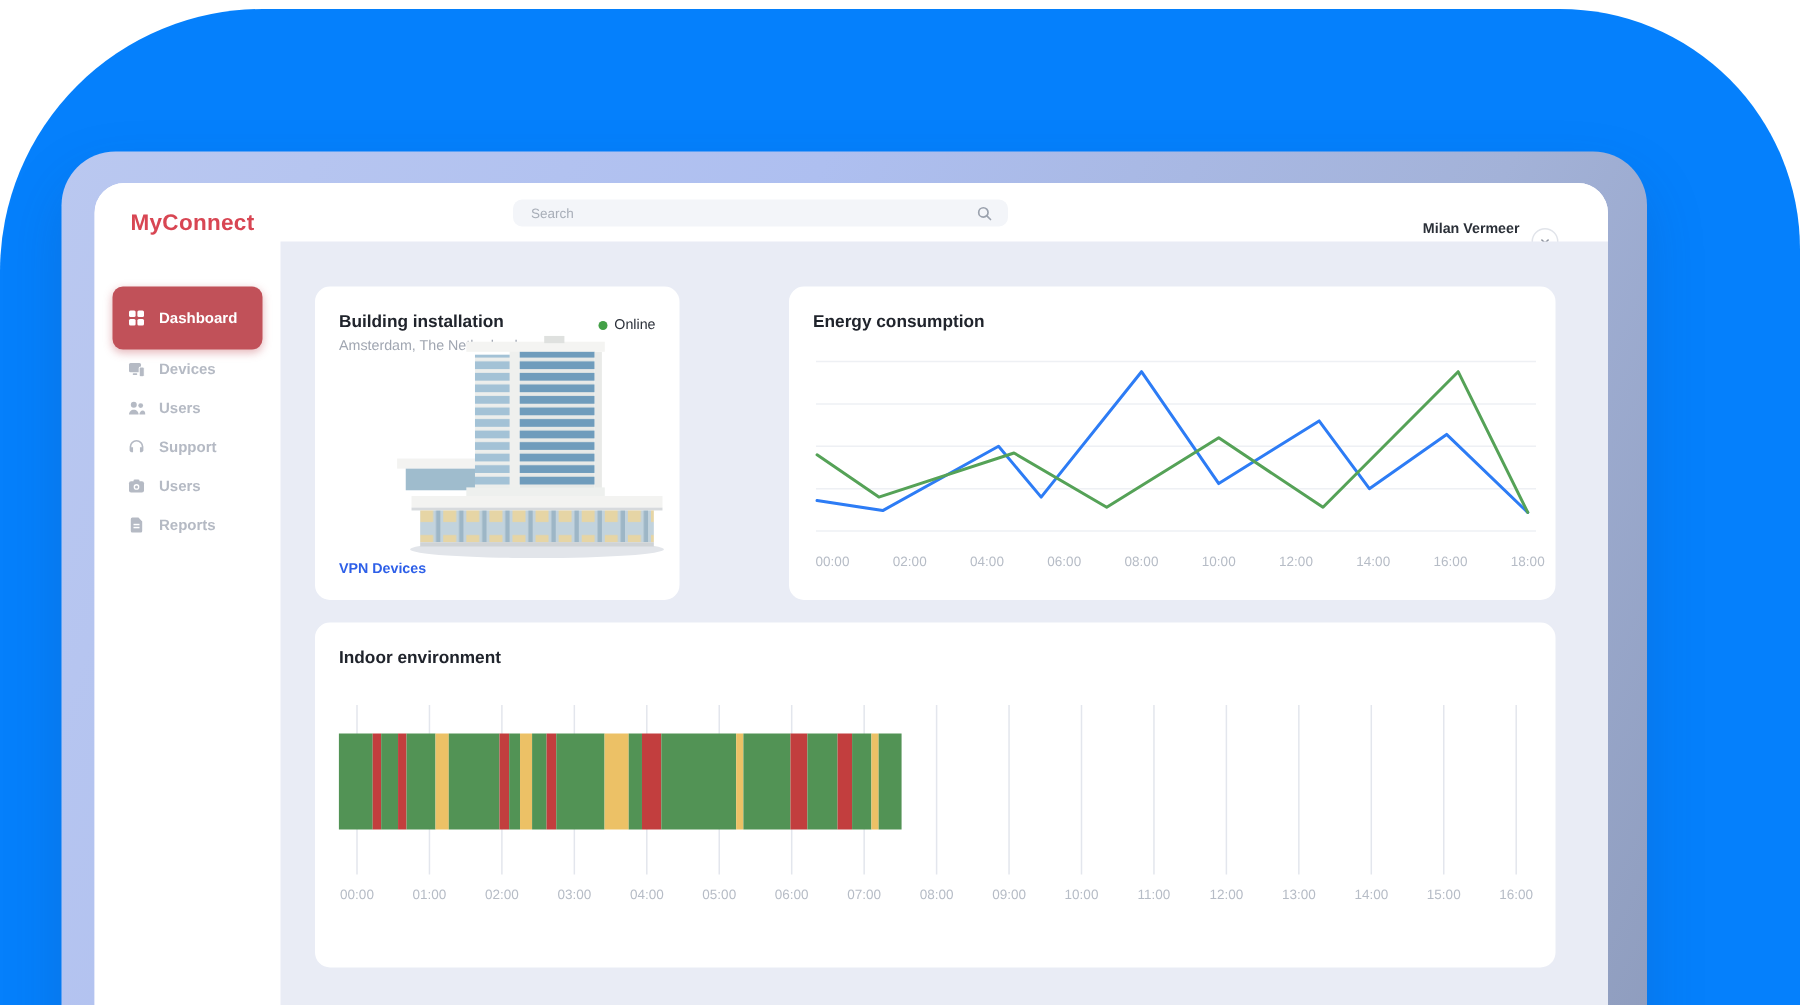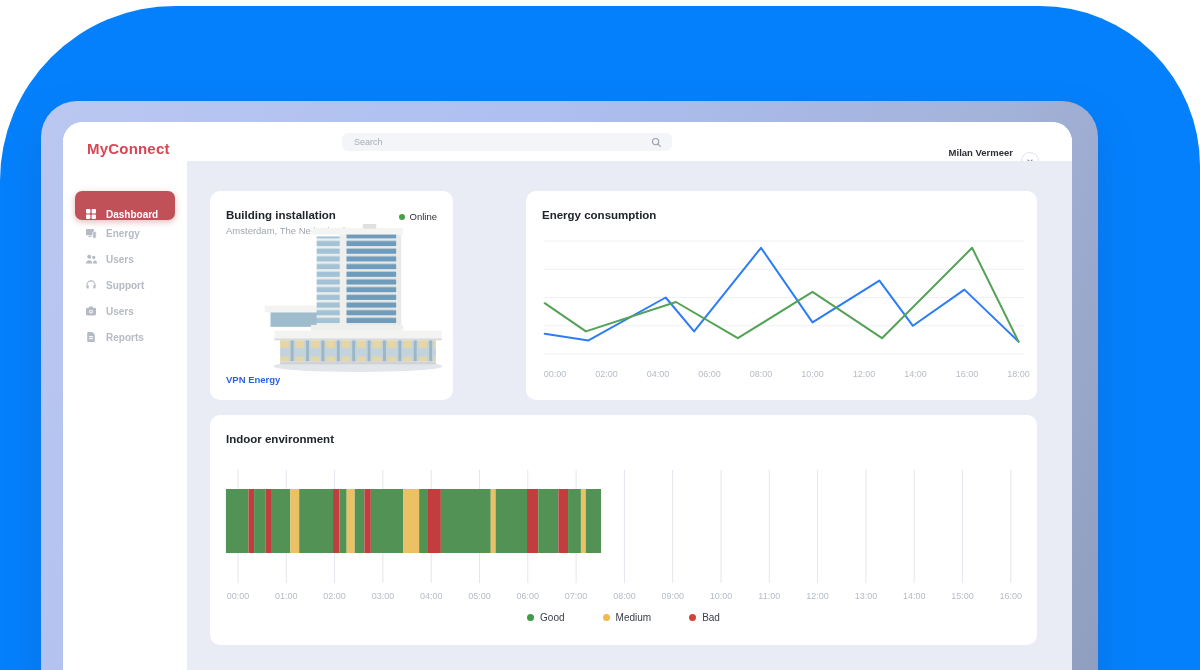--- a/index.html
+++ b/index.html
@@ -17,21 +17,21 @@
 
   .dashboard{position:absolute;left:22px;top:21px;right:26px;bottom:-6px;
              background:#fff;border-radius:20px 20px 0 0;overflow:hidden;}
 
   
   .sidebar{position:absolute;left:0;top:0;bottom:0;width:124px;background:#fff;}
   .brand{margin:18px 0 0 21px;font-size:15px;font-weight:bold;letter-spacing:.2px;color:#d84653;}
   .nav{position:absolute;top:69px;left:12px;right:12px;}
   .nav-item{display:flex;align-items:center;gap:9px;height:26px;padding:0 10px;
             border-radius:7px;color:#b5bac4;font-size:10px;font-weight:600;cursor:pointer;}
-  .nav-item.active{background:#c15159;color:#fff;box-shadow:0 2px 6px rgba(193,81,89,.4);height:29px;align-items:flex-end;}
+  .nav-item.active{background:#c15159;color:#fff;box-shadow:0 2px 6px rgba(193,81,89,.4);height:42px;}
   .nav-icon{display:flex;width:12px;height:12px;}
   .nav-icon svg{width:12px;height:12px;fill:currentColor;}
 
   
   .topbar{position:absolute;left:124px;right:0;top:0;height:39px;background:#fff;}
   .search{position:absolute;left:155px;top:11px;width:330px;height:18px;background:#f3f5f9;
           border-radius:6px;display:flex;align-items:center;padding:0 10px;box-sizing:border-box;justify-content:flex-end;}
   .search input{flex:1;border:0;background:transparent;outline:none;font-size:9px;color:#555;
                 font-family:inherit;}
   .search input::placeholder{color:#a8aeb8;}
@@ -90,21 +90,21 @@
               <span>Dashboard</span>
             </div>
             <div class="nav-item">
               <span class="nav-icon">
                 <svg viewBox="0 0 12 12">
                   <rect x="1" y="2" width="8" height="6.2" rx="1"></rect>
                   <rect x="3.5" y="8.8" width="3" height="1.2" rx=".5"></rect>
                   <rect x="7.8" y="4.6" width="3.4" height="6.6" rx=".9" stroke="#fff" stroke-width=".7"></rect>
                 </svg>
               </span>
-              <span>Energy</span>
+              <span>Devices</span>
             </div>
             <div class="nav-item">
               <span class="nav-icon">
                 <svg viewBox="0 0 12 12">
                   <circle cx="4.2" cy="3.8" r="2"></circle>
                   <path d="M1 10.4c0-1.8 1.4-3.2 3.2-3.2s3.2 1.4 3.2 3.2z"></path>
                   <circle cx="8.8" cy="4.4" r="1.6"></circle>
                   <path d="M7.9 10.4c.1-1.6 1.1-2.8 2.3-2.8 .9 0 1.7.9 1.8 2.8z"></path>
                 </svg>
               </span>
@@ -201,21 +201,21 @@
             <rect x="103" y="10" width="52" height="98" fill="url(#pw-r)"></rect>
             <rect x="155" y="12" width="5" height="96" fill="#e9eae8"></rect>
             <rect x="66" y="5" width="96" height="7" fill="#f4f4f2"></rect>
             <rect x="120" y="1" width="14" height="5" fill="#dfe1df"></rect>
             <rect x="66" y="106" width="96" height="6" fill="#eef0ee"></rect>
             <rect x="28" y="112" width="174" height="8" fill="#f3f3f1"></rect>
             <rect x="28" y="120" width="174" height="2" fill="#d7dadd"></rect>
             <rect x="34" y="122" width="162" height="22" fill="url(#pw-pod)"></rect>
             <rect x="34" y="144" width="162" height="3" fill="#cfd3d6"></rect>
           </svg>
-          <div class="vpn-link">VPN Energy</div>
+          <div class="vpn-link">VPN Devices</div>
         </section>
 
         <section class="card" id="energy-card">
           <div class="card-title">Energy consumption</div>
           <svg id="energy-svg" width="496" height="155" viewBox="0 0 496 155">
               <line x1="3" y1="123.0" x2="483" y2="123.0" stroke="#eef0f4" stroke-width="1"></line>
               <line x1="3" y1="94.8" x2="483" y2="94.8" stroke="#eef0f4" stroke-width="1"></line>
               <line x1="3" y1="66.5" x2="483" y2="66.5" stroke="#eef0f4" stroke-width="1"></line>
               <line x1="3" y1="38.3" x2="483" y2="38.3" stroke="#eef0f4" stroke-width="1"></line>
               <line x1="3" y1="10.0" x2="483" y2="10.0" stroke="#eef0f4" stroke-width="1"></line>
@@ -290,32 +290,18 @@
               <rect x="230.86" y="32" width="49.91" height="64" fill="#529355"></rect>
               <rect x="280.77" y="32" width="4.83" height="64" fill="#ecc166"></rect>
               <rect x="285.60" y="32" width="31.39" height="64" fill="#529355"></rect>
               <rect x="316.99" y="32" width="11.27" height="64" fill="#c23e3e"></rect>
               <rect x="328.26" y="32" width="20.13" height="64" fill="#529355"></rect>
               <rect x="348.39" y="32" width="9.66" height="64" fill="#c23e3e"></rect>
               <rect x="358.05" y="32" width="12.88" height="64" fill="#529355"></rect>
               <rect x="370.93" y="32" width="4.83" height="64" fill="#ecc166"></rect>
               <rect x="375.76" y="32" width="15.29" height="64" fill="#529355"></rect>
             </svg>
-          <div class="legend" id="legend">
-              <div class="legend-item">
-                <span class="legend-dot" style="background: rgb(62, 158, 71);"></span>
-                <span>Good</span>
-              </div>
-              <div class="legend-item">
-                <span class="legend-dot" style="background: rgb(241, 186, 75);"></span>
-                <span>Medium</span>
-              </div>
-              <div class="legend-item">
-                <span class="legend-dot" style="background: rgb(214, 64, 59);"></span>
-                <span>Bad</span>
-              </div>
-            </div>
         </section>
 
       </main>
     </div>
   </div>
 </div>
 
 </body></html>

